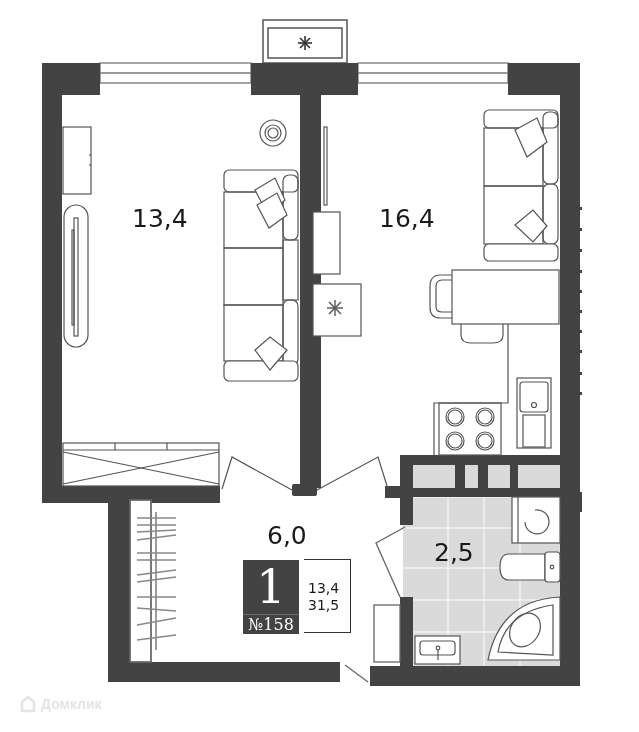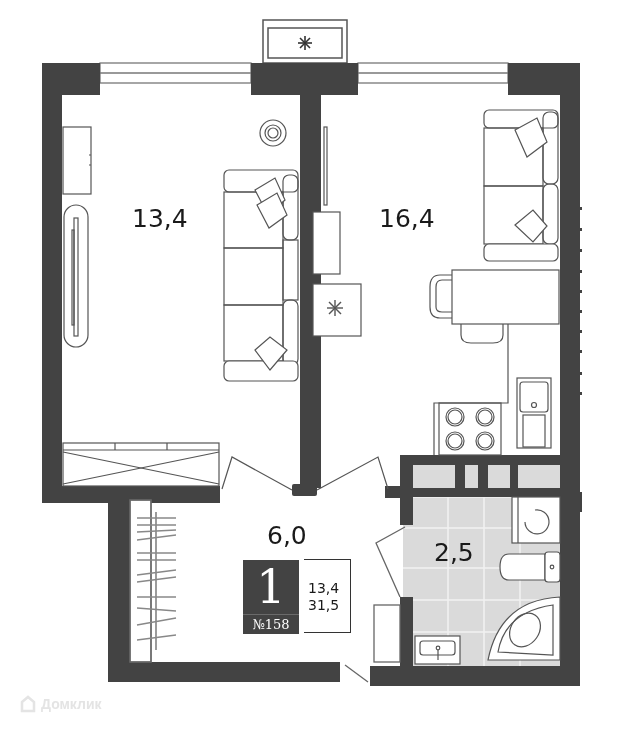--- a/index.html
+++ b/index.html
@@ -1,21 +1,21 @@
 <!DOCTYPE html>
 <html><head>
 <meta charset="utf-8">
 <style>
   html, body { margin:0; padding:0; background:#ffffff; }
   body { width:639px; height:732px; position:relative; overflow:hidden; font-family:"Liberation Sans", sans-serif; }
   #plan { position:absolute; left:0; top:0; width:639px; height:732px; }
   .room-label { position:absolute; font-family:"DejaVu Sans", sans-serif; font-size:25px; color:#1a1a1a; letter-spacing:0px; }
   .badge { position:absolute; left:243px; top:560px; width:56px; height:74px; background:#434343; }
   .badge-num { position:absolute; left:0; top:2px; width:56px; text-align:center; color:#fff; font-family:"DejaVu Serif", serif; font-size:46px; line-height:50px; }
-  .badge-id { position:absolute; left:0; top:54px; width:56px; height:20px; border-top:1px solid #6a6a6a; text-align:center; color:#fff; font-family:"DejaVu Serif", serif; font-size:13px; line-height:20px; }
+  .badge-id { position:absolute; left:0; top:54px; width:56px; height:20px; border-top:1px solid #6a6a6a; text-align:center; color:#fff; font-family:"DejaVu Serif", serif; font-size:16px; line-height:20px; }
   .areas-box { position:absolute; left:304px; top:559px; width:46px; height:72px; border-top:1.5px solid #333; border-right:1.5px solid #333; border-bottom:1.5px solid #333; }
   .areas-line { position:absolute; left:4px; font-family:"DejaVu Sans", sans-serif; font-size:14px; color:#1a1a1a; line-height:16px; }
   .watermark { position:absolute; left:20px; top:695px; display:flex; align-items:center; gap:5px; color:#e4e4e4; font-family:Liberation Sans, sans-serif; font-size:14px; font-weight:bold; }
 </style>
 </head>
 <body>
 
 <svg id="plan" viewBox="0 0 639 732" xmlns="http://www.w3.org/2000/svg">
 
   <g>

